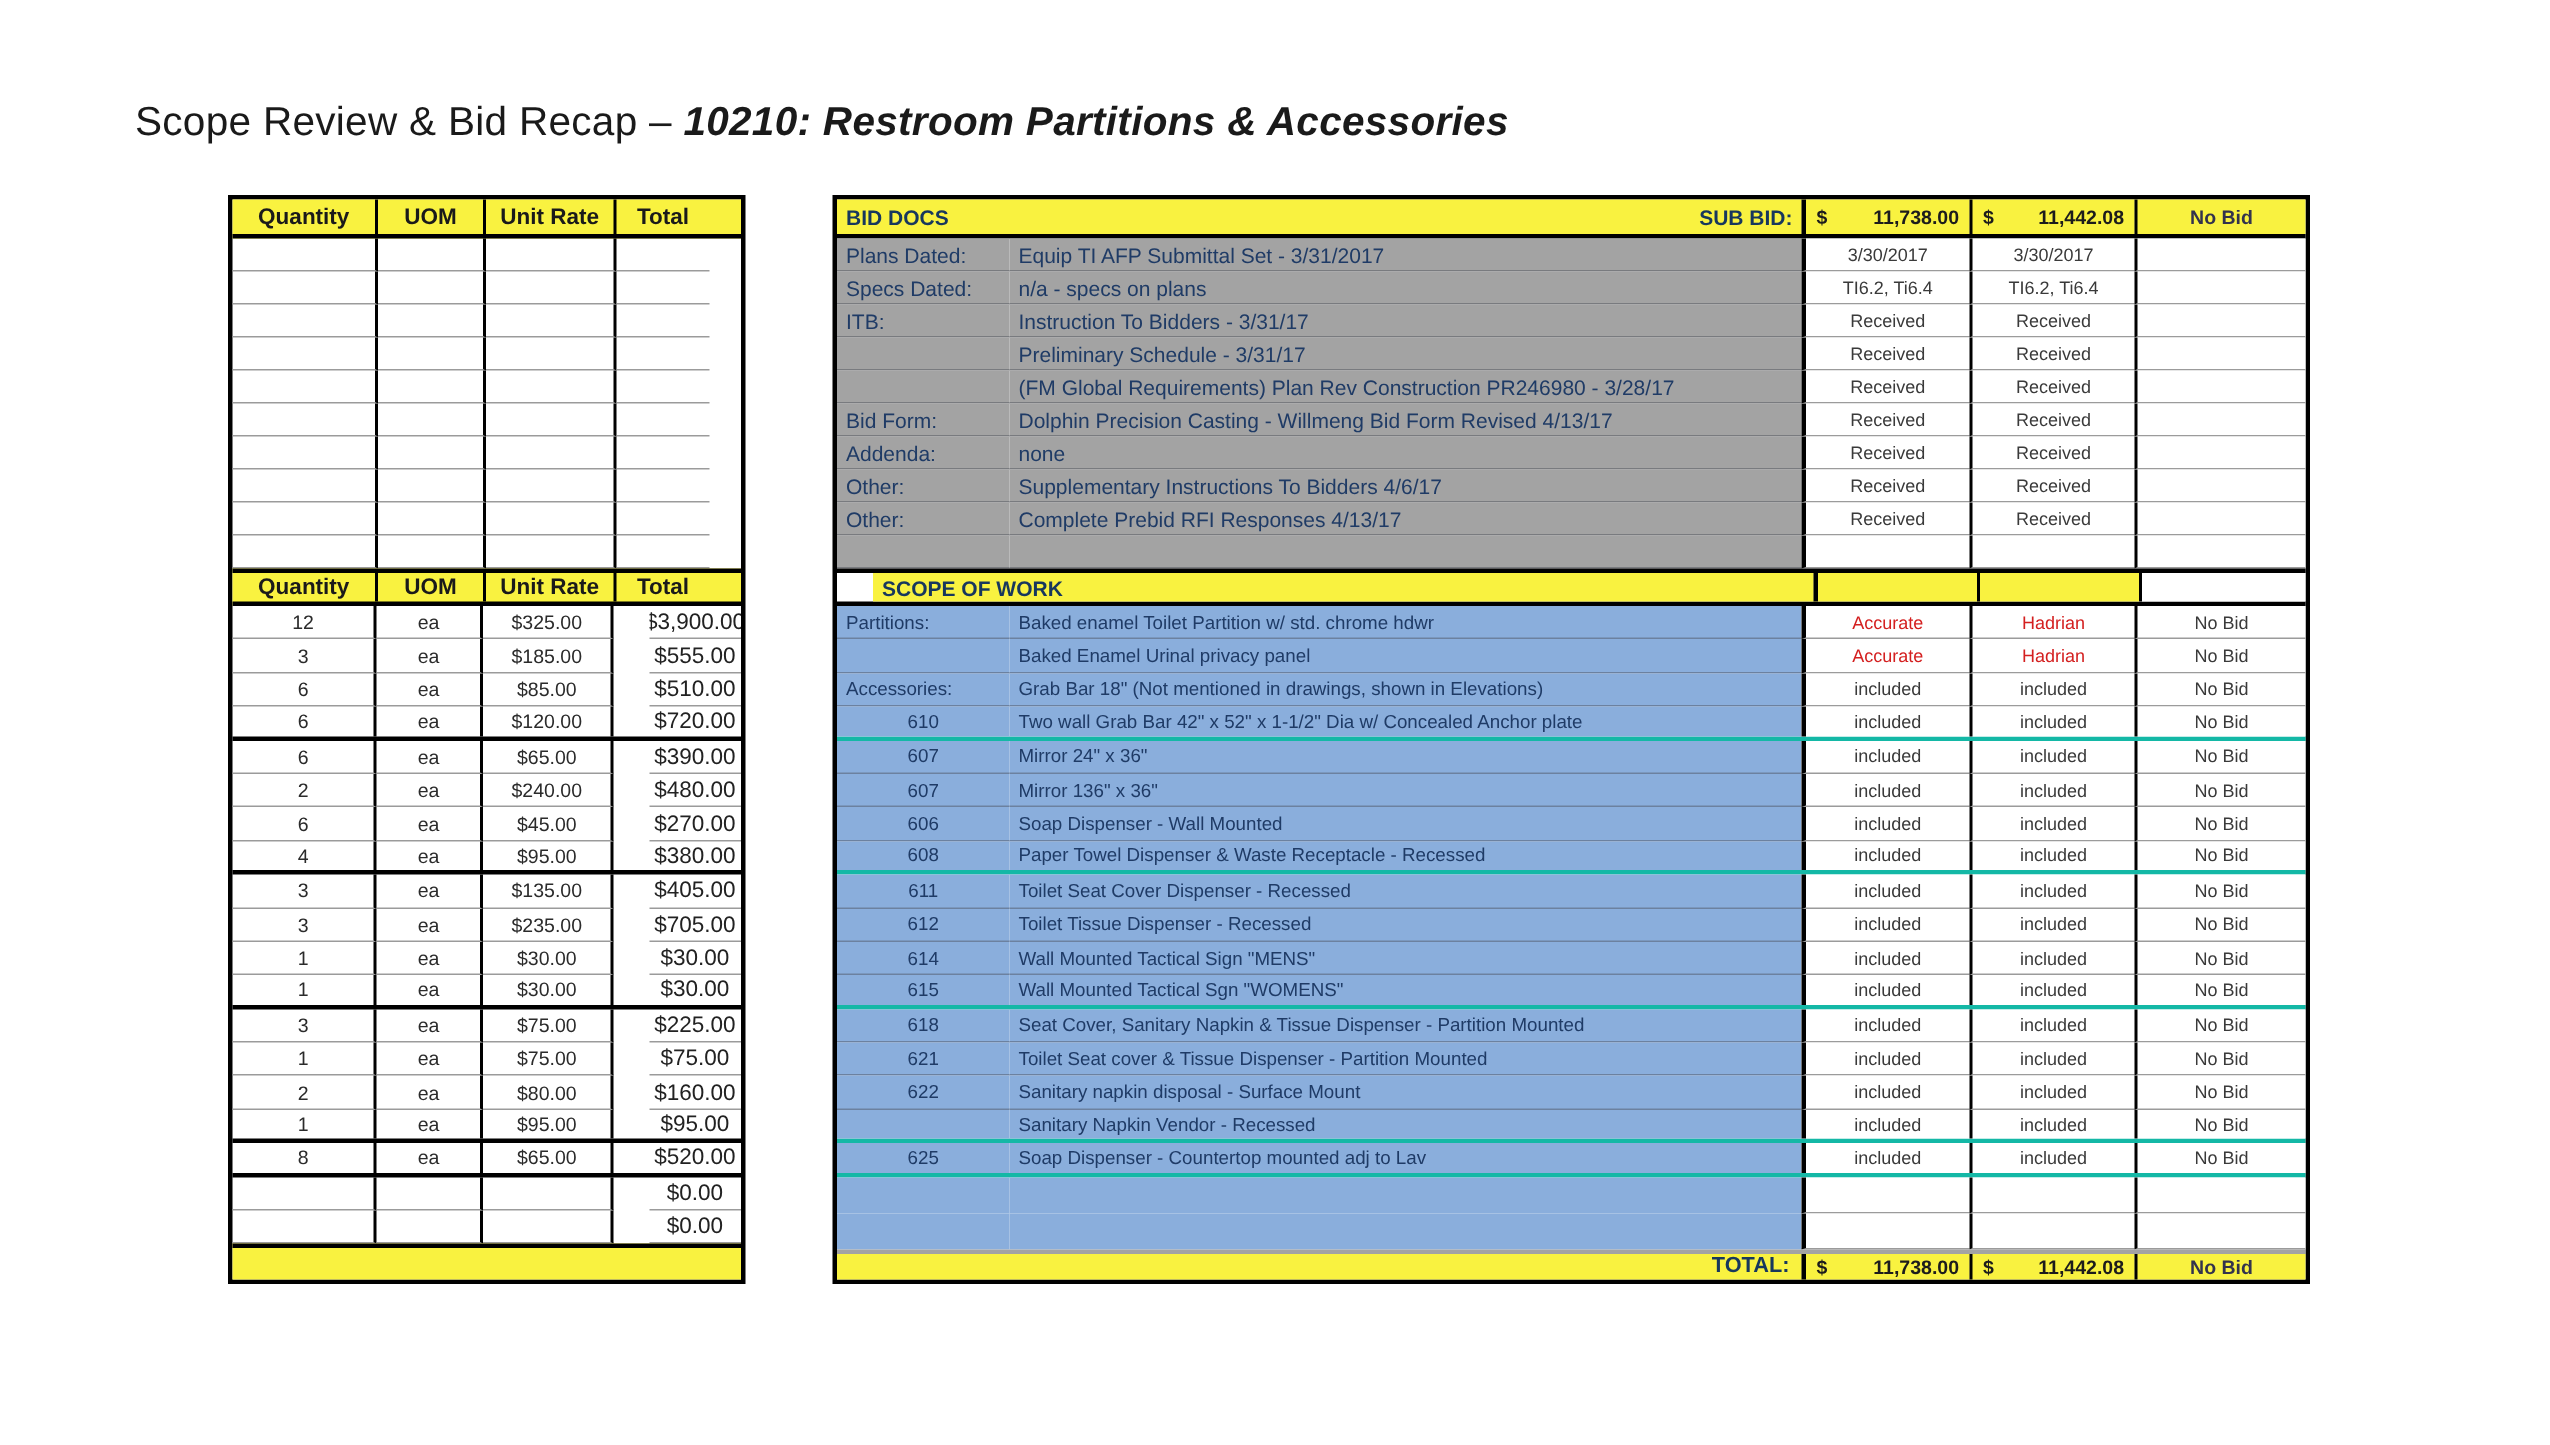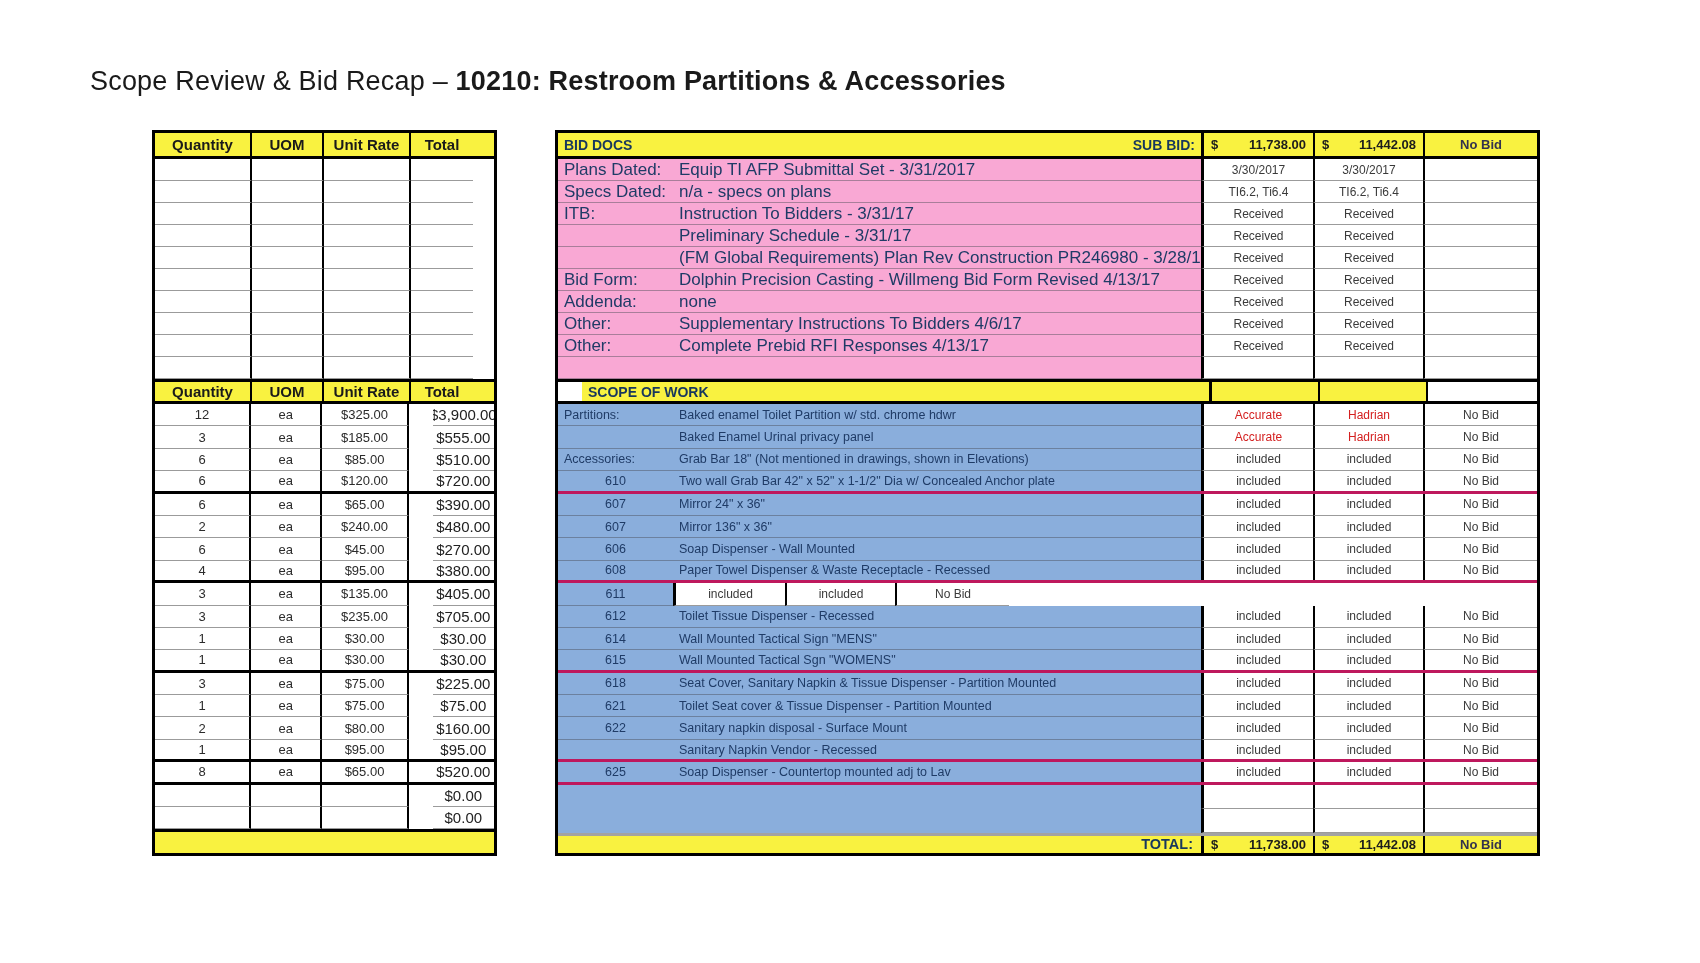--- a/index.html
+++ b/index.html
@@ -2,21 +2,21 @@
 <html><head>
 <meta charset="utf-8">
 <style>
   * { margin:0; padding:0; box-sizing:border-box; }
   html,body { background:#ffffff; }
   body { font-family:"Liberation Sans", sans-serif; }
   #stage { position:relative; width:1700px; height:963px; background:#fff; overflow:hidden; }
 
   
   #title { position:absolute; left:90px; top:66px; font-size:27px; color:#1a1a1a; letter-spacing:.2px; }
-  #title .bold { font-weight:bold; }
+  #title .bold { font-weight:bold;font-style:italic; }
 
   
   .cell { overflow:hidden; white-space:nowrap; }
   .row { display:flex; width:100%; }
 
   
   #left-table { position:absolute; left:152px; top:130px; width:345px; height:726px;
                 border:3px solid #000; display:flex; flex-direction:column; background:#fff; }
   .lt-header { height:26px; background:#F9F240; border-bottom:3px solid #000; flex:none; }
   .lt-header .cell { display:flex; align-items:center; justify-content:center;
@@ -49,41 +49,41 @@
   .rt-header .hdr-span { width:643px; background:#F9F240; display:flex; align-items:center;
                          justify-content:space-between; padding:0 6px; }
   .rt-header .hdr-span .hdr-left  { font-size:14px; font-weight:bold; color:#17375D; }
   .rt-header .hdr-span .hdr-right { font-size:14px; font-weight:bold; color:#17375D; }
   .money { background:#F9F240; display:flex; align-items:center; justify-content:space-between;
            padding:0 7px; font-size:13px; font-weight:600; color:#1c1c1c; }
   .nobid-hdr { background:#F9F240; display:flex; align-items:center; justify-content:center;
                font-size:13px; font-weight:600; color:#33334d; }
 
   .rt-row { height:22px; flex:none; }
-  .rt-row .c-label, .rt-row .c-desc { background:#f9a8d4; height:100%; display:flex; align-items:center;
-        border-bottom:1px solid rgba(70,75,85,.45); font-size:17px; color:#1F3B66; }
+  .rt-row .c-label, .rt-row .c-desc { background:#a3a3a3; height:100%; display:flex; align-items:center;
+        border-bottom:1px solid rgba(70,75,85,.45); font-size:14px; color:#1F3B66; }
   .rt-row .c-label { padding-left:6px; }
   .rt-row .c-desc  { padding-left:6px; }
   .bidcell { background:#fff; height:100%; display:flex; align-items:center; justify-content:center;
              border-bottom:1px solid #9b9b9b; font-size:12px; color:#3a3a3a; }
   .bidcell.red { color:#D42020; }
 
   .rt-scope-header { height:25px; flex:none; border-top:3px solid #000; border-bottom:3px solid #000;padding-left:24px; }
   .rt-scope-header .hdr-span { width:643px; background:#F9F240; display:flex; align-items:center; padding-left:6px;
                                font-size:14px; font-weight:bold; color:#17375D; }
   .rt-scope-header .c-bid1, .rt-scope-header .c-bid2 { background:#F9F240; }
   .rt-scope-header .c-bid3 { background:#fff; }
 
   .rt-scope-row { height:22.4px; flex:none; }
   .rt-scope-row .c-label { background:#8AAEDC; height:100%; display:flex; align-items:center; justify-content:center;
         border-bottom:1px solid rgba(70,75,85,.45); font-size:12.5px; color:#1F3B66; }
   .rt-scope-row .c-label.lbl { justify-content:flex-start; padding-left:6px; }
   .rt-scope-row .c-desc { background:#8AAEDC; height:100%; display:flex; align-items:center; padding-left:6px;
         border-bottom:1px solid rgba(70,75,85,.45); font-size:12.5px; color:#1F3B66; }
-  .rt-scope-row.group, .rt-row.group { border-bottom:3px solid #be185d; }
+  .rt-scope-row.group, .rt-row.group { border-bottom:3px solid #14b8a6; }
   .rt-scope-row.group .cell, .rt-row.group .cell { border-bottom:none; }
 
   .rt-blank-row { height:24px; flex:none; }
   .rt-blank-row .c-label, .rt-blank-row .c-desc { background:#8AAEDC; height:100%; }
   .rt-blank-row .bidcell { border-bottom:1px solid #9b9b9b; }
 
   .rt-total-row { flex:1; border-top:3px solid #a3a3a3; }
   .rt-total-row .hdr-span { width:643px; background:#F9F240; display:flex; align-items:center;
         justify-content:flex-end; padding-right:8px; font-size:14.5px; font-weight:bold; color:#17375D; }
   .rt-total-row .money { font-weight:600; }
@@ -440,20 +440,21 @@
     </div>
       <div class="row rt-scope-row group">
       <div class="cell c-label">608</div>
       <div class="cell c-desc">Paper Towel Dispenser &amp; Waste Receptacle - Recessed</div>
       <div class="cell c-bid1 bidcell">included</div>
       <div class="cell c-bid2 bidcell">included</div>
       <div class="cell c-bid3 bidcell">No Bid</div>
     </div>
       <div class="row rt-scope-row">
       <div class="cell c-label">611</div>
+      <div class="cell c-desc">Toilet Seat Cover Dispenser - Recessed</div>
       <div class="cell c-bid1 bidcell">included</div>
       <div class="cell c-bid2 bidcell">included</div>
       <div class="cell c-bid3 bidcell">No Bid</div>
     </div>
       <div class="row rt-scope-row">
       <div class="cell c-label">612</div>
       <div class="cell c-desc">Toilet Tissue Dispenser - Recessed</div>
       <div class="cell c-bid1 bidcell">included</div>
       <div class="cell c-bid2 bidcell">included</div>
       <div class="cell c-bid3 bidcell">No Bid</div>

